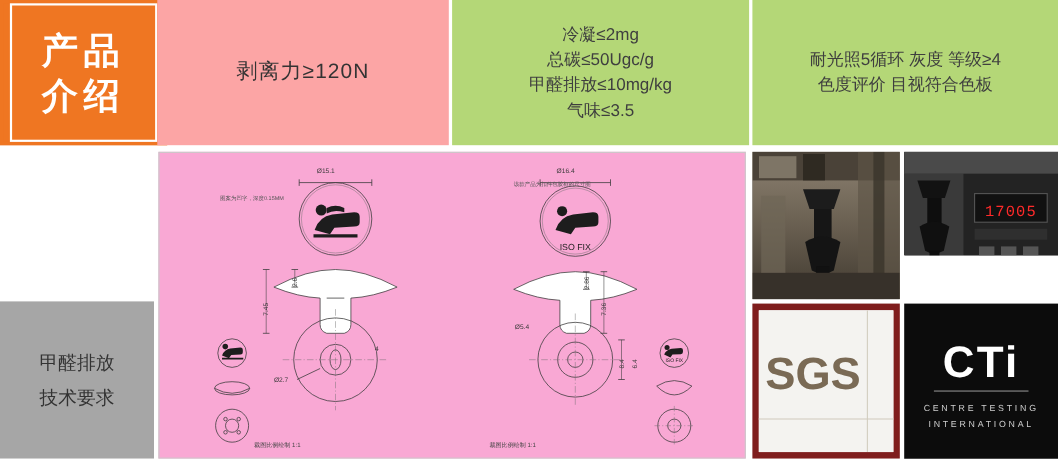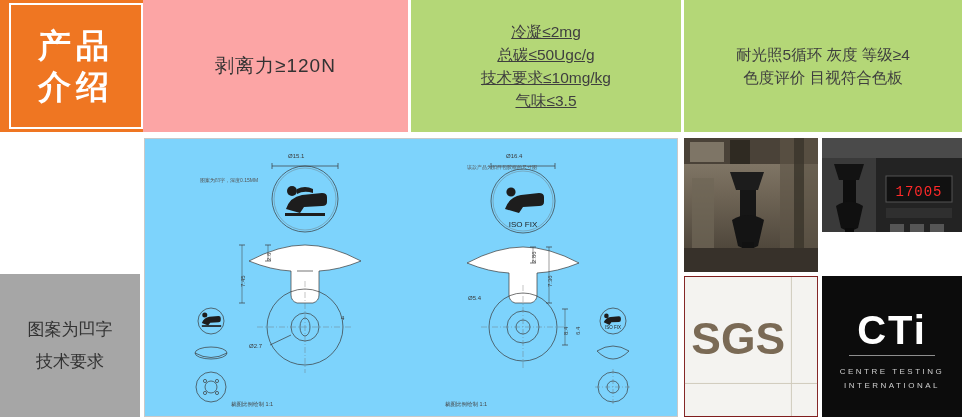--- a/index.html
+++ b/index.html
@@ -68,21 +68,21 @@
   }
 
   
   .spec-green {
     left: 411px; top: 0;
     width: 270px; height: 132px;
     background: #b4d777;
     color: #3f3f3f;
     font-size: 15.5px;
   }
-  .spec-green div { white-space: nowrap; text-decoration: underline; }
+  .spec-green div { white-space: nowrap; }
 
   
   .spec-green2 {
     left: 684px; top: 0;
     width: 278px; height: 132px;
     background: #b4d777;
     color: #3f3f3f;
     font-size: 15.5px;
   }
   .spec-green2 div { white-space: nowrap; }
@@ -103,21 +103,21 @@
     color: #333333;
     font-size: 17px;
     line-height: 1.85;
   }
 
   
   .drawing {
     position: absolute;
     left: 144px; top: 138px;
     width: 534px; height: 279px;
-    background: #7dd3fc;
+    background: #f9a8d4;
     border: 1px solid #c9c9c9;
     box-sizing: border-box;
     overflow: hidden;
   }
   .dwg-note {
     position: absolute;
     font-size: 5px;
     color: #555;
     white-space: nowrap;
   }
@@ -142,21 +142,21 @@
   .photo {
     position: absolute;
     box-sizing: border-box;
     overflow: hidden;
   }
   .photo-a { left: 684px; top: 138px; width: 134px; height: 134px; background:#5c5346; }
   .photo-b { left: 822px; top: 138px; width: 140px; height: 94px; background:#2c2c2c; }
   .sgs-box {
     left: 684px; top: 276px; width: 134px; height: 141px;
     background: #f2f2f0;
-    border: 1px solid #7f1d1d;
+    border: 6px solid #7f1d1d;
   }
   .cti-box {
     left: 822px; top: 276px; width: 140px; height: 150px;
     background: #0c0c0c;
   }
   .cti-text {
     font-size: 40px;
     font-weight: bold;
     color: #ffffff;
     letter-spacing: 2px;
@@ -185,32 +185,32 @@
     </div>
   </div>
 
   <div class="cell spec-grey">
     <div>剥离力≥120N</div>
   </div>
 
   <div class="cell spec-green">
     <div>冷凝≤2mg</div>
     <div>总碳≤50Ugc/g</div>
-    <div>技术要求≤10mg/kg</div>
+    <div>甲醛排放≤10mg/kg</div>
     <div>气味≤3.5</div>
   </div>
 
   <div class="cell spec-green2">
     <div>耐光照5循环  灰度 等级≥4</div>
     <div>色度评价 目视符合色板</div>
   </div>
 
 
   <div class="cell label-grey">
-    <div>图案为凹字</div>
+    <div>甲醛排放</div>
     <div>技术要求</div>
   </div>
 
   <div class="drawing">
 
     <svg width="534" height="279" viewBox="0 0 534 279">
       <g stroke="#3a3a3a" fill="none" stroke-width="0.7">
 
         <circle cx="160" cy="60" r="33"></circle>
         <circle cx="160" cy="60" r="31" stroke="#6a6a6a" stroke-width="0.4"></circle>

